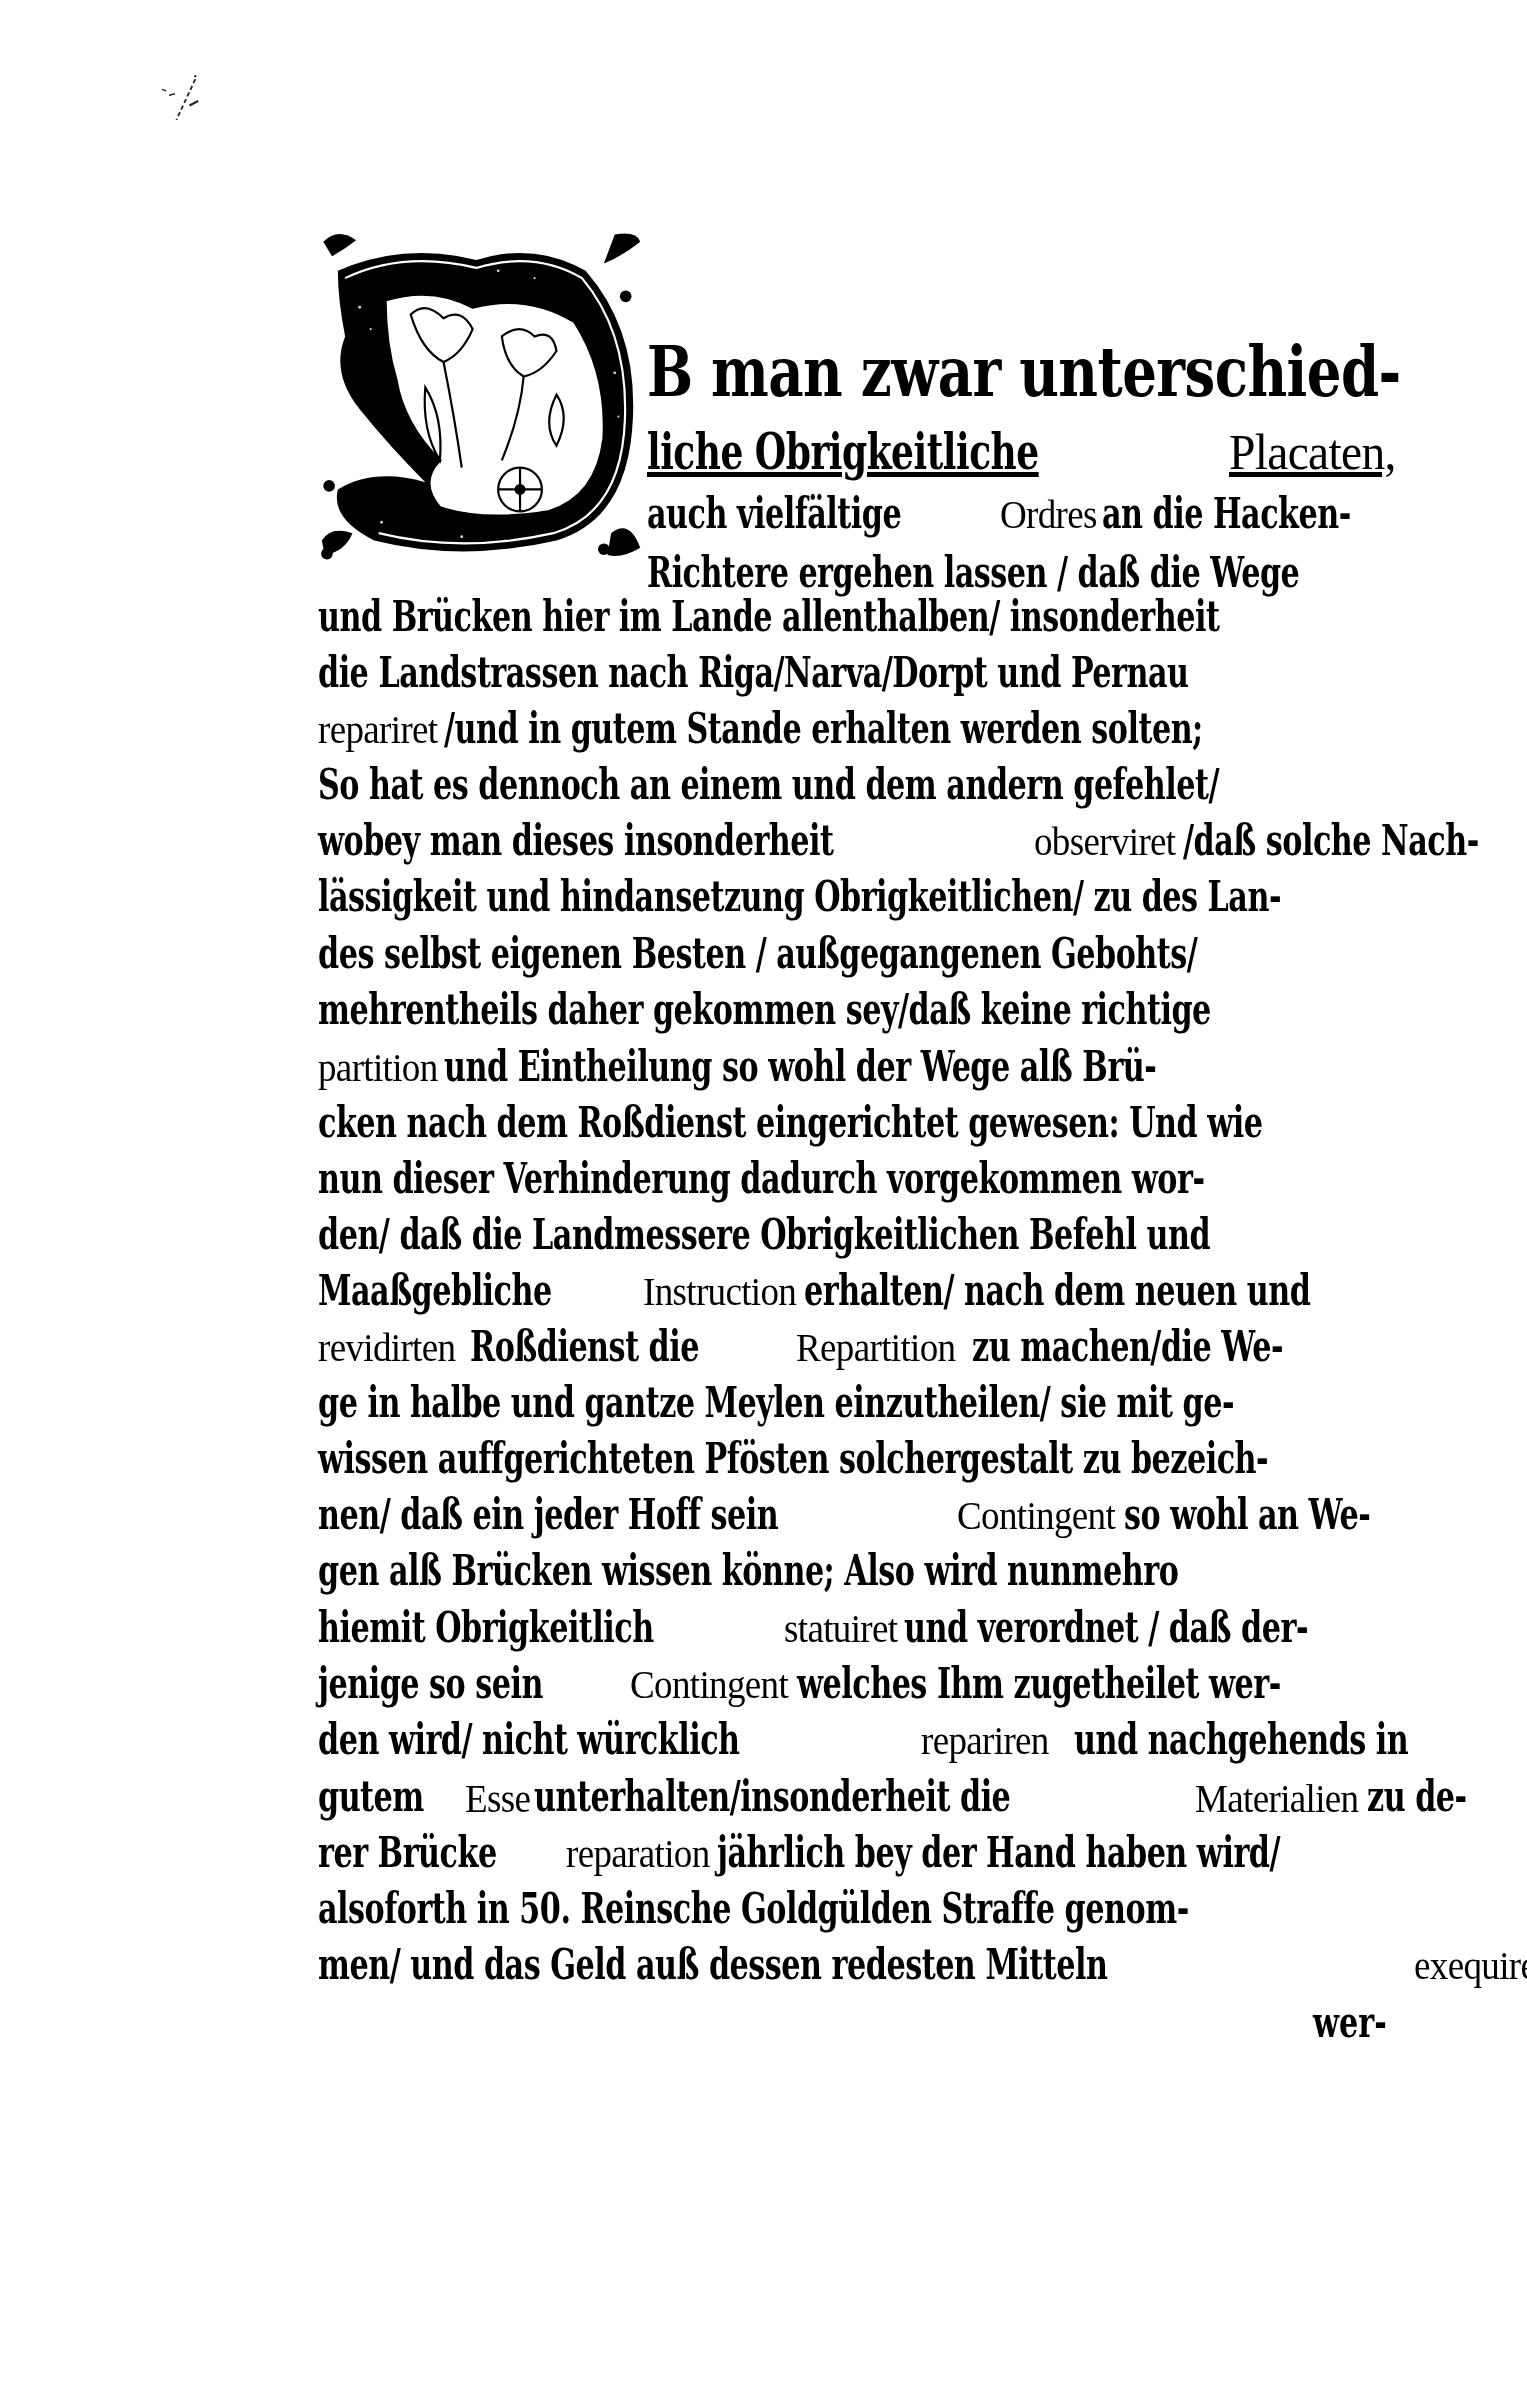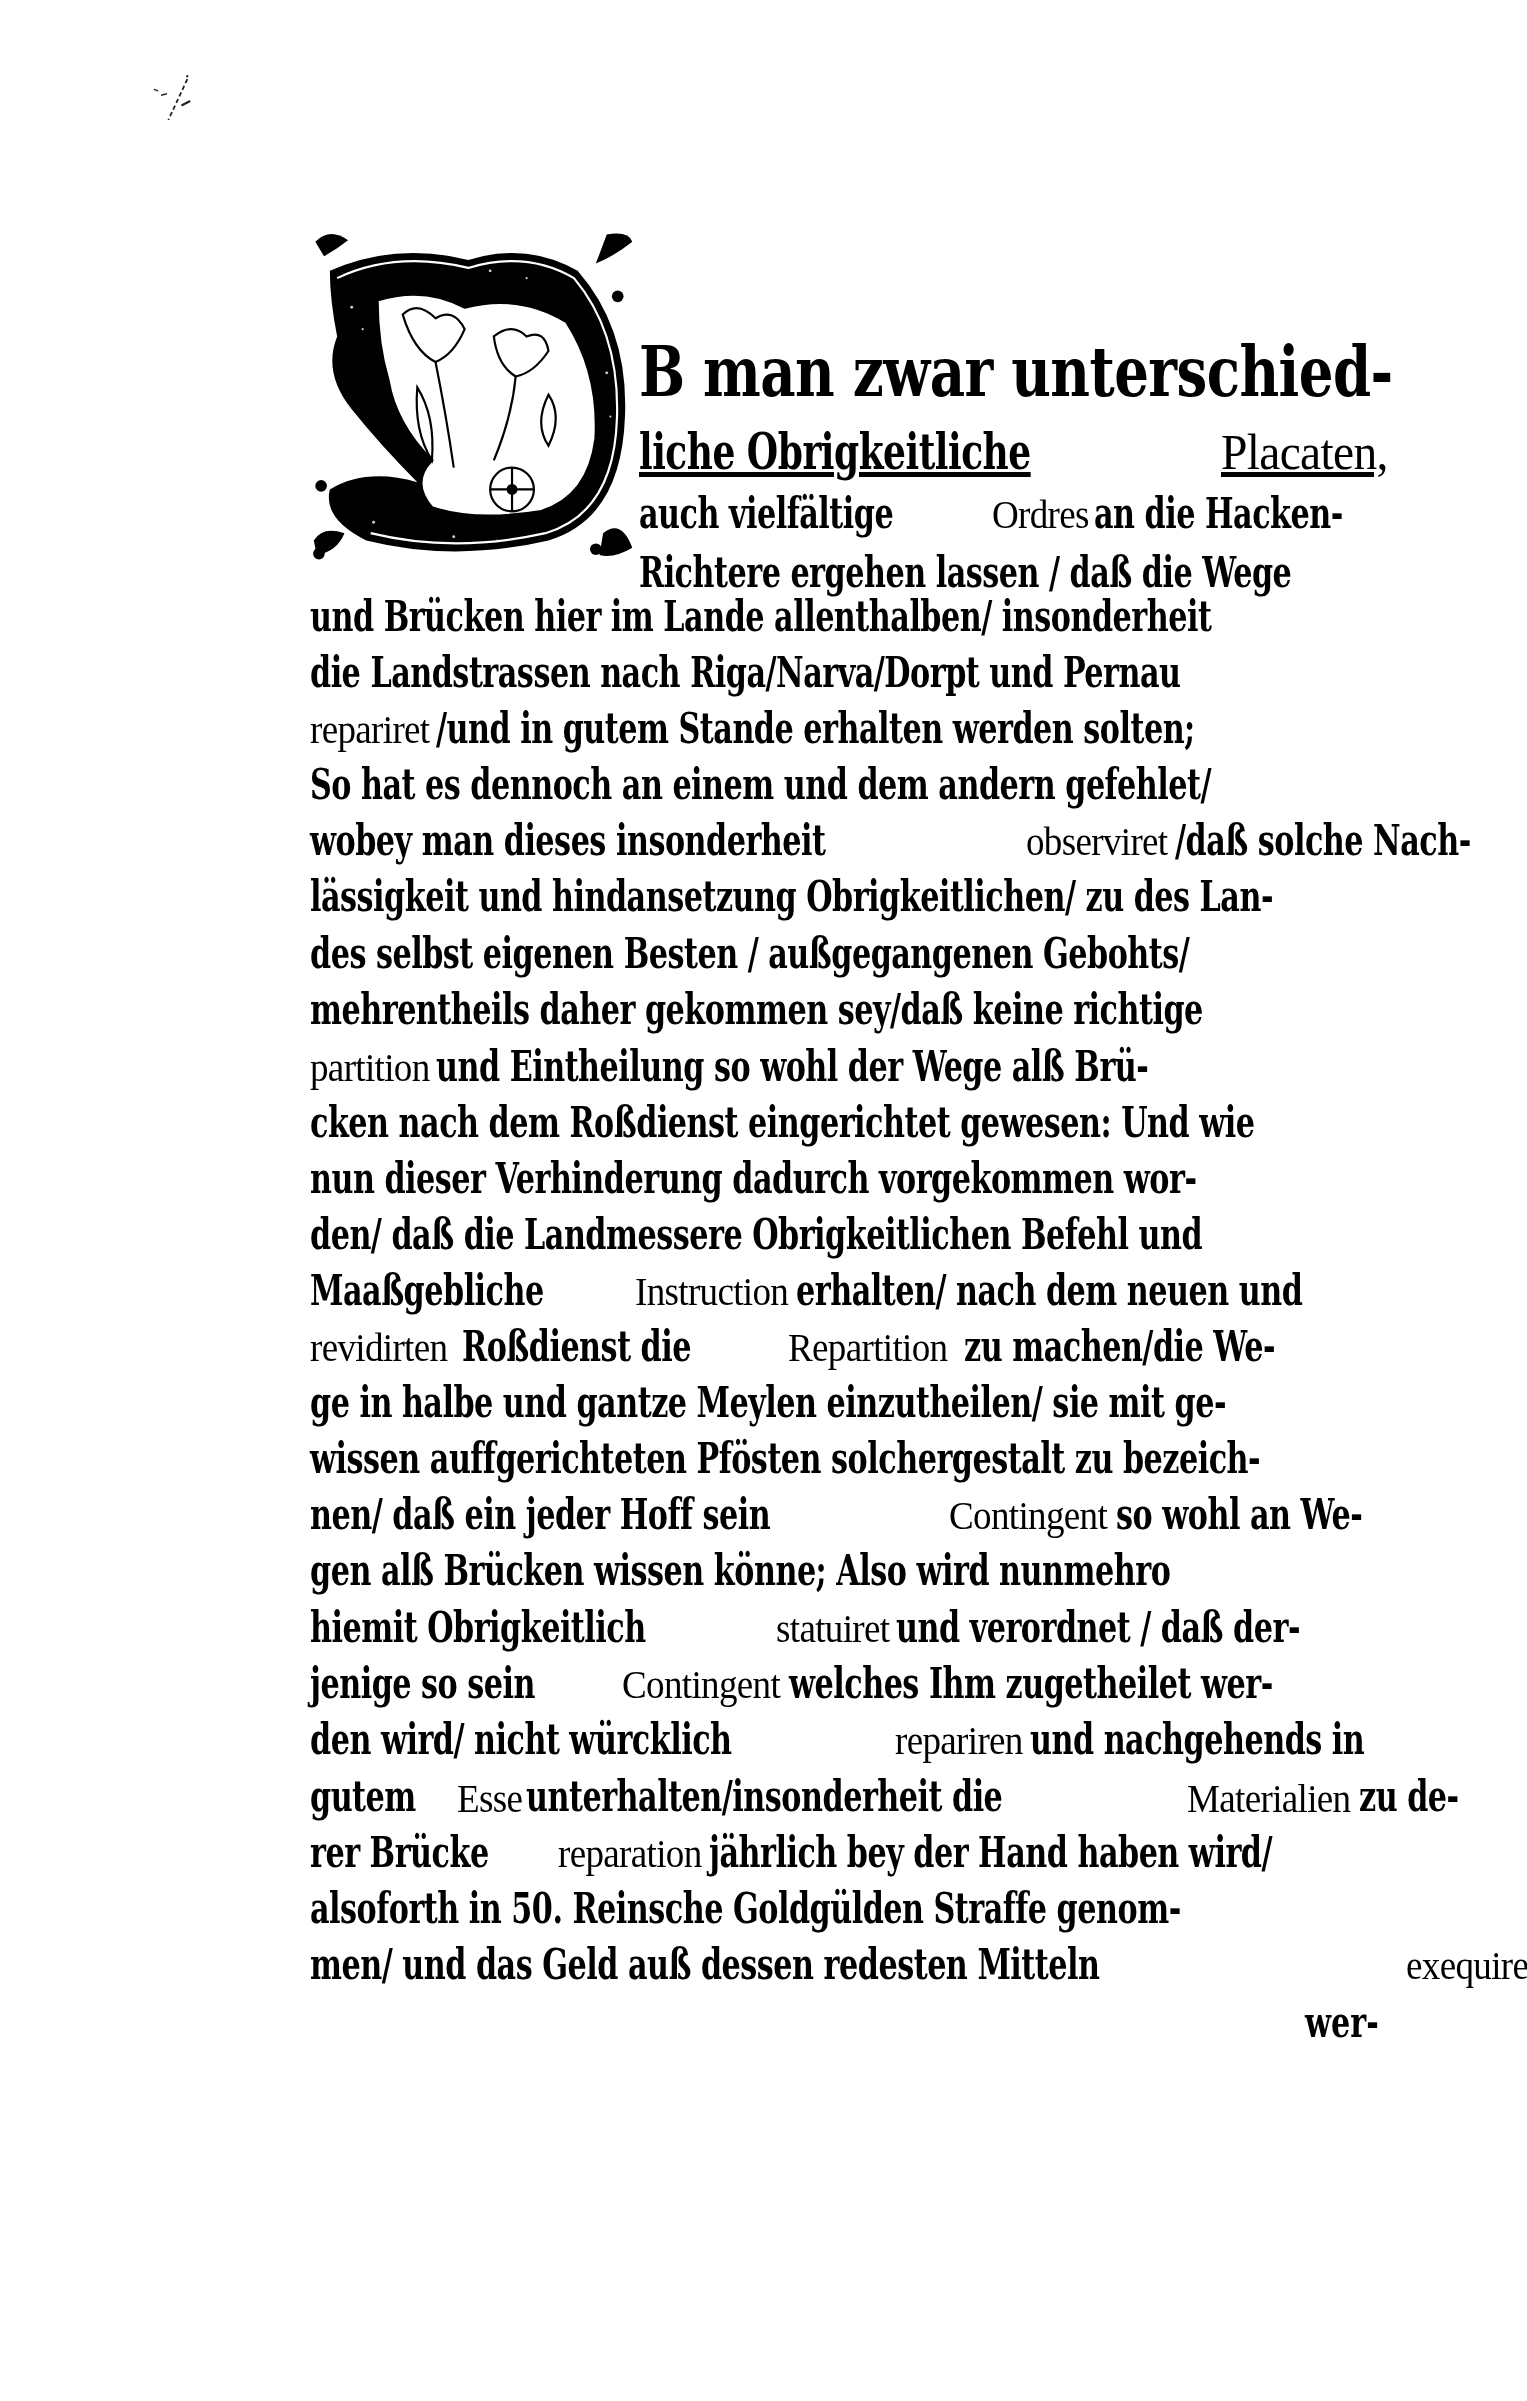--- a/index.html
+++ b/index.html
@@ -1,17 +1,17 @@
 <!DOCTYPE html>
 <html style="font-size:11.7px"><head>
 <meta charset="utf-8">
 <style>
   html, body { margin: 0; padding: 0; background: #ffffff; }
   body { width: 1527px; height: 2401px; position: relative; overflow: hidden; }
-  .page { position: absolute; left: 8px; top: 0; width: 1240px; height: 2401px; background: #fff; }
+  .page { position: absolute; left: 16px; top: 0; width: 1240px; height: 2401px; background: #fff; }
 
   .pencil-mark { position: absolute; left: 131px; top: 69px; width: 66px; height: 51px; }
 
   .initial { position: absolute; left: 300px; top: 227px; width: 325px; height: 334px; }
 
   .line {
     position: absolute; left: 302px; width: 1086px;
     white-space: nowrap; color: #000;
     display: flex; justify-content: space-between; align-items: baseline;
     letter-spacing: -0.7px;
@@ -174,21 +174,21 @@
       <div class="line" style="top: 1607px;">
         <span class="seg frak">hiemit Obrigkeitlich</span>
         <span class="seg roman">statuiret</span>
         <span class="seg frak">und verordnet / daß der-</span>
       </div>
       <div class="line" style="top: 1663px;">
         <span class="seg frak">jenige so sein</span>
         <span class="seg roman">Contingent</span>
         <span class="seg frak">welches Ihm zugetheilet wer-</span>
       </div>
-      <div class="line" style="top: 1719px;">
+      <div class="line" style="top: 1719px; gap: 18px;">
         <span class="seg frak">den wird/ nicht würcklich</span>
         <span class="seg roman">repariren</span>
         <span class="seg frak">und nachgehends in</span>
       </div>
       <div class="line" style="top: 1776px; align-items: flex-end;">
         <span class="seg frak">gutem</span>
         <span class="seg roman">Esse</span>
         <span class="seg frak">unterhalten/insonderheit die</span>
         <span class="seg roman">Materialien</span>
         <span class="seg frak">zu de-</span>

